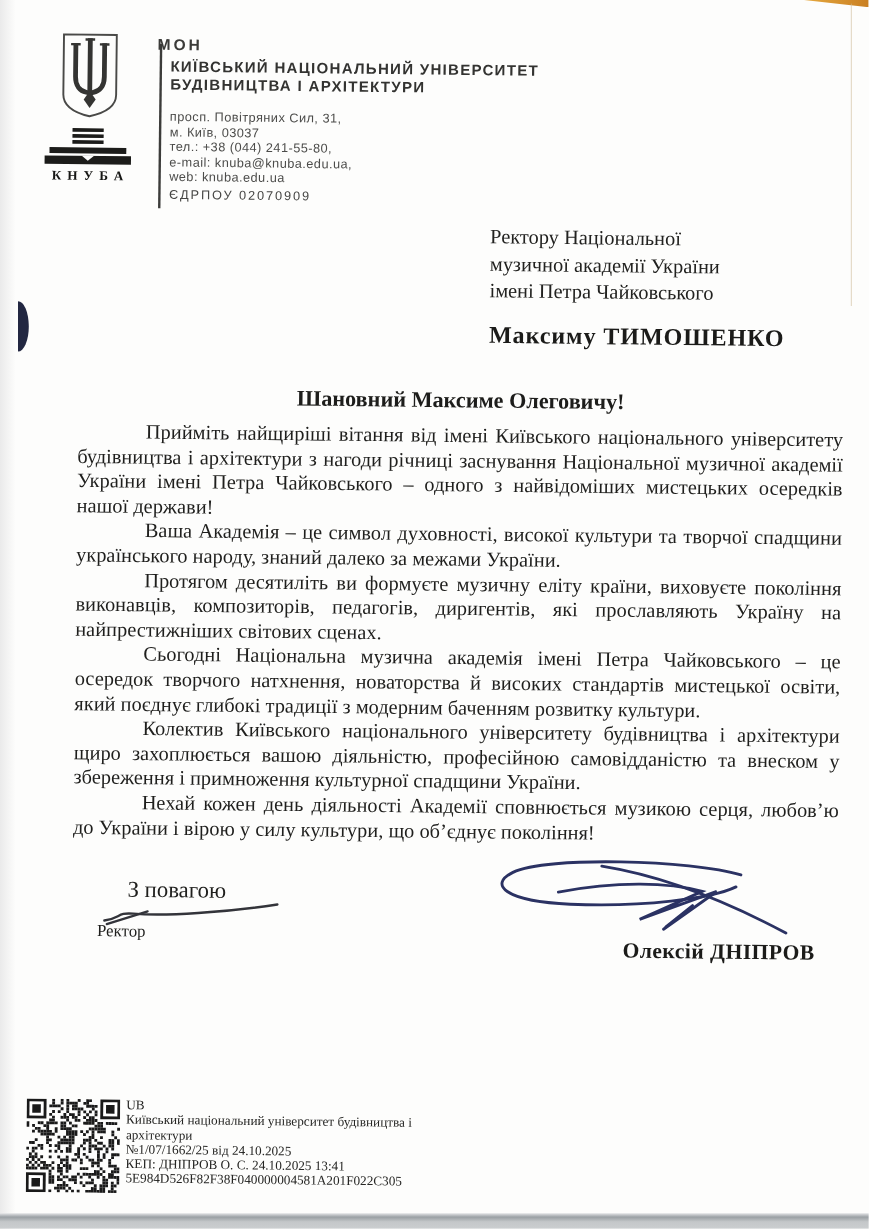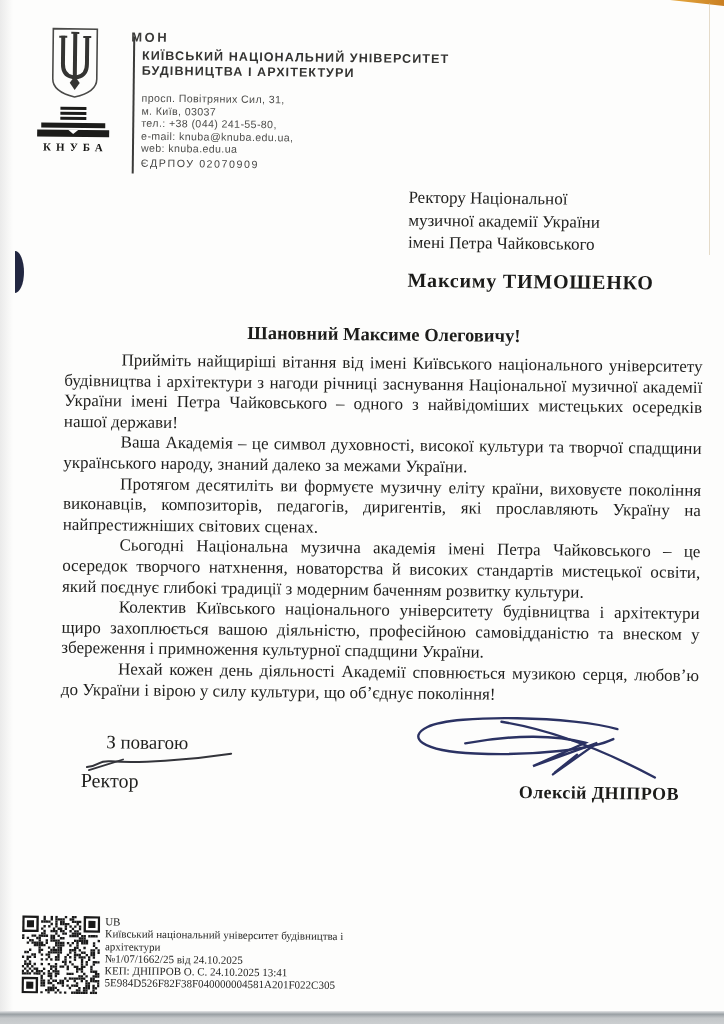--- a/index.html
+++ b/index.html
@@ -53,21 +53,21 @@
   .recipient .name{font-weight:bold;font-size:20px;letter-spacing:.8px;margin-top:14px;color:#1b1b19;}
   
   .salutation{position:absolute;left:63px;top:321px;width:638px;text-align:center;
     font-weight:bold;font-size:18.5px;color:#1d1d1b;}
   .body-text{position:absolute;left:63px;top:350px;width:638px;}
   .body-text p{margin:0;font-size:17px;line-height:20.6px;text-align:justify;
     text-indent:57px;color:#1f1f1d;}
   
   .regards{position:absolute;left:109px;top:731px;font-size:19px;}
   .flourish{position:absolute;left:86px;top:747px;}
-  .position-title{position:absolute;left:84px;top:769px;font-size:20px;font-family:Liberation Serif, serif;}
+  .position-title{position:absolute;left:84px;top:769px;font-size:14px;font-family:Liberation Serif, serif;}
   .signature{position:absolute;left:408px;top:709px;}
   .signer{position:absolute;left:522px;top:777px;font-weight:bold;font-size:18px;letter-spacing:.4px;color:#1b1b19;}
   
   .qr{position:absolute;left:27px;top:916px;}
   .stamp-text{position:absolute;left:110px;top:915px;font-size:11px;line-height:12.3px;color:#262624;}
 </style>
 </head>
 <body>
 
 <div class="page">

